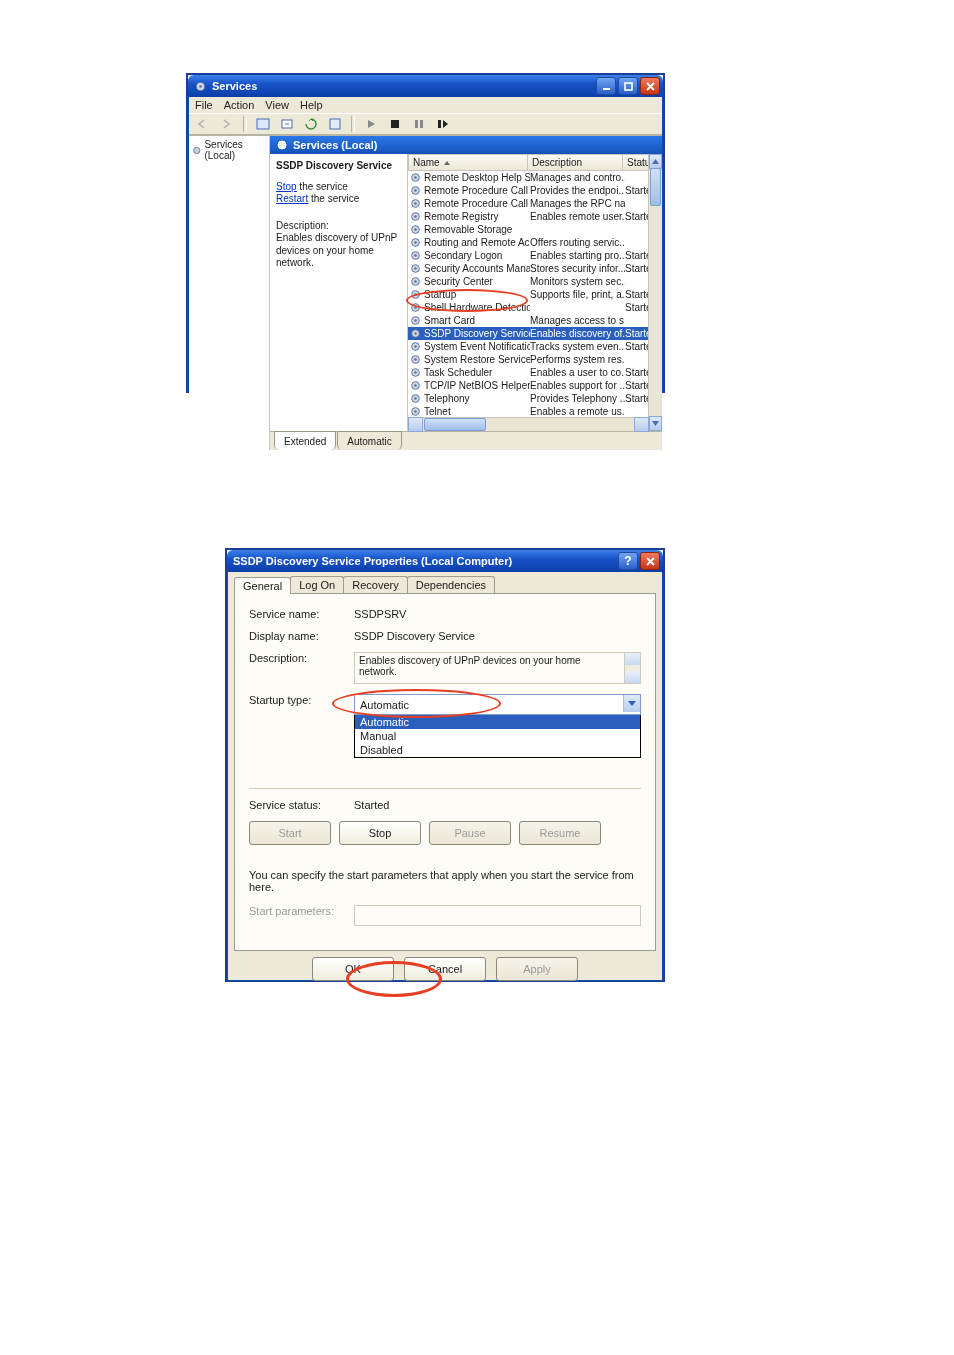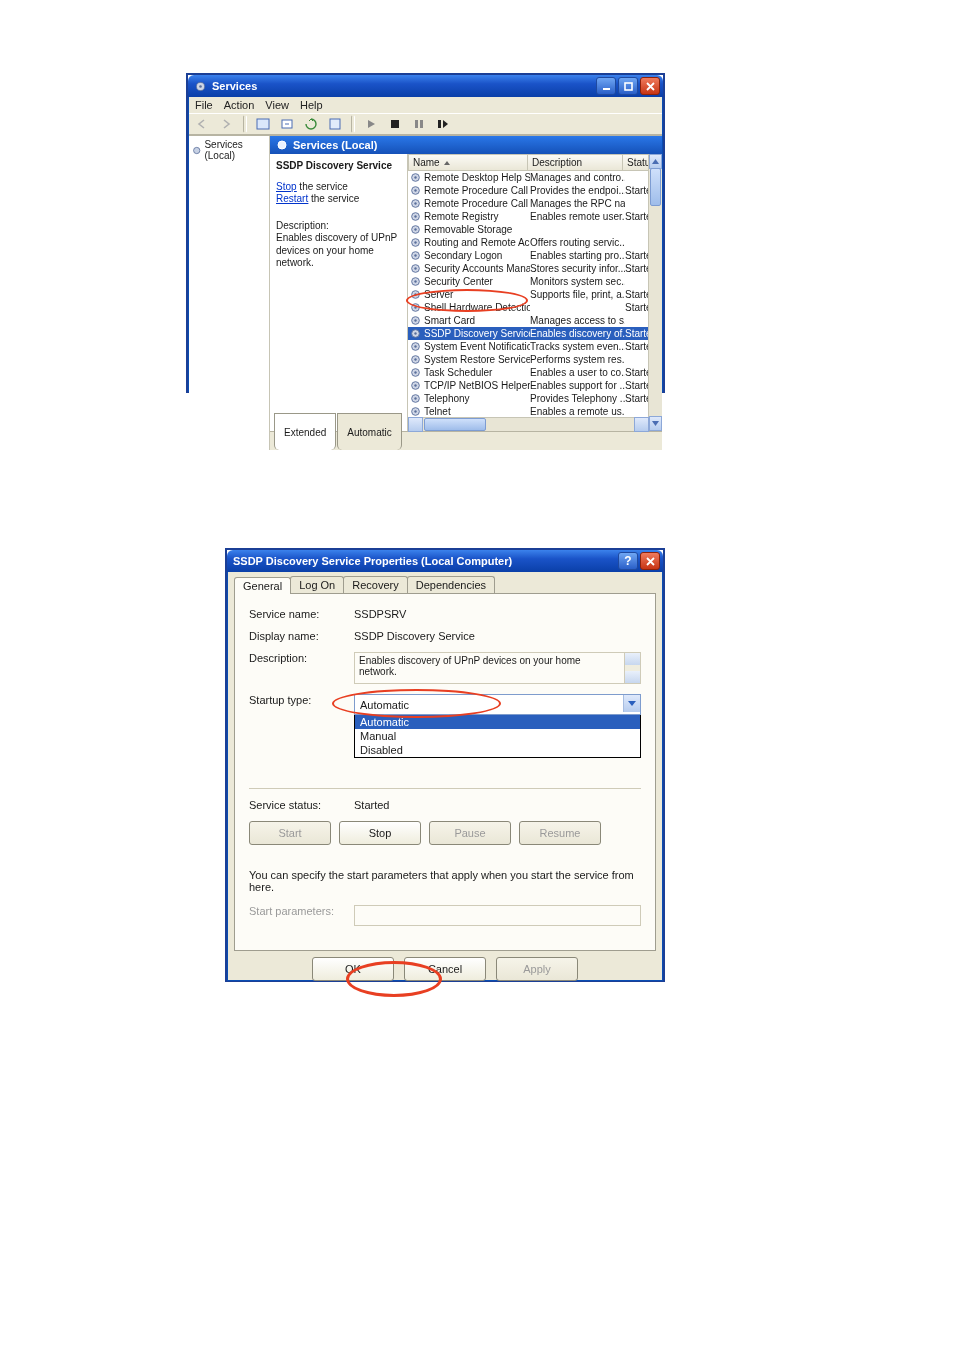--- a/index.html
+++ b/index.html
@@ -71,21 +71,21 @@
   .svc-row.sel{background:var(--sel-bg);color:var(--sel-fg)}
   .red-ellipse{position:absolute;left:-2px;top:135px;width:118px;height:19px;border:2px solid var(--xp-red);border-radius:50%;pointer-events:none}
   .mini-scroll{position:absolute;right:0;top:0;bottom:0;width:13px;background:#e8e5d5;border-left:1px solid var(--grid-border)}
   .mini-scroll .arrow{height:13px;background:linear-gradient(180deg,#dfe9fb,#b6ccee);border:1px solid #8da8d8;display:flex;align-items:center;justify-content:center}
   .mini-scroll .thumb{position:absolute;top:14px;height:36px;left:1px;right:1px;background:linear-gradient(180deg,#cfe0fb,#9fbdea);border:1px solid #7d9cd2;border-radius:2px}
   .hscroll{height:13px;background:#e8e5d5;border-top:1px solid var(--grid-border);display:flex;align-items:center}
   .hscroll .harrow{width:13px;height:13px;background:linear-gradient(180deg,#dfe9fb,#b6ccee);border:1px solid #8da8d8}
   .hscroll .hthumb{height:11px;width:60px;background:linear-gradient(180deg,#cfe0fb,#9fbdea);border:1px solid #7d9cd2;border-radius:2px;margin-left:1px}
 
   .tabbar{height:18px;background:var(--panel);border-top:1px solid #b7b4a2;display:flex;align-items:flex-end;padding-left:4px;font-size:10px}
-  .tabbar .vtab{padding:11px 9px;border:1px solid #9a9888;border-bottom:none;background:var(--panel);border-radius:0 0 5px 5px;margin-right:1px;margin-top:6px;height:14px;display:flex;align-items:center}
+  .tabbar .vtab{padding:2px 9px;border:1px solid #9a9888;border-bottom:none;background:var(--panel);border-radius:0 0 5px 5px;margin-right:1px;margin-top:6px;height:14px;display:flex;align-items:center}
   .tabbar .vtab.act{background:#fff}
 
   
   .props-window{position:absolute;left:225px;top:548px;width:436px;height:430px}
   .props-window .titlebar{border-top-left-radius:6px;border-top-right-radius:6px}
   .help-btn{width:18px;height:16px;border-radius:3px;background:linear-gradient(180deg,#6fa6f3,#2a5fc8);border:1px solid #1f4aa0;display:flex;align-items:center;justify-content:center;font-weight:700;color:#fff;font-size:12px;margin-right:2px}
   .props-body{border:1px solid var(--xp-blue);border-top:none;height:calc(100% - 22px);background:var(--panel);display:flex;flex-direction:column}
   .ptabs{height:20px;display:flex;align-items:flex-end;padding:4px 6px 0 6px;font-size:11px}
   .ptab{padding:2px 8px;border:1px solid var(--panel-border);border-bottom:none;background:var(--panel);border-radius:3px 3px 0 0;margin-right:-1px;position:relative}
   .ptab.act{background:#fdfcf7;z-index:2;top:1px}
@@ -342,21 +342,21 @@
                     </div>
                     <div class="rd">Monitors system sec...</div>
                     <div class="rs"></div>
                   </div>
                   <div class="svc-row">
                     <div class="rn">
                       <svg class="row-icon" viewBox="0 0 12 12">
                         <circle cx="6" cy="6" r="4.2" fill="#cfd6e6" stroke="#5a6f9a"></circle>
                         <circle cx="6" cy="6" r="1.3" fill="#5a6f9a"></circle>
                       </svg>
-                      <span>Server</span>
+                      <span>Startup</span>
                     </div>
                     <div class="rd">Supports file, print, a...</div>
                     <div class="rs">Started</div>
                   </div>
                   <div class="svc-row">
                     <div class="rn">
                       <svg class="row-icon" viewBox="0 0 12 12">
                         <circle cx="6" cy="6" r="4.2" fill="#cfd6e6" stroke="#5a6f9a"></circle>
                         <circle cx="6" cy="6" r="1.3" fill="#5a6f9a"></circle>
                       </svg>

